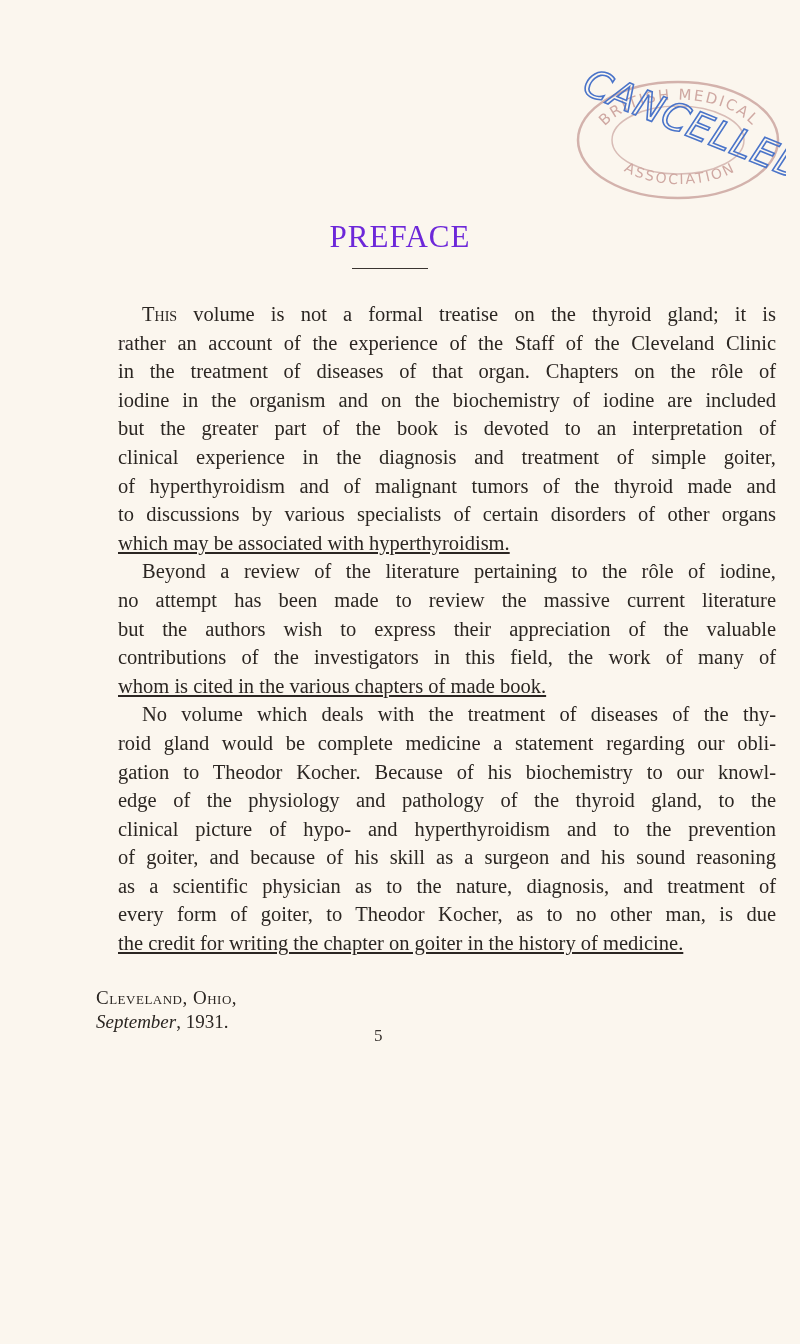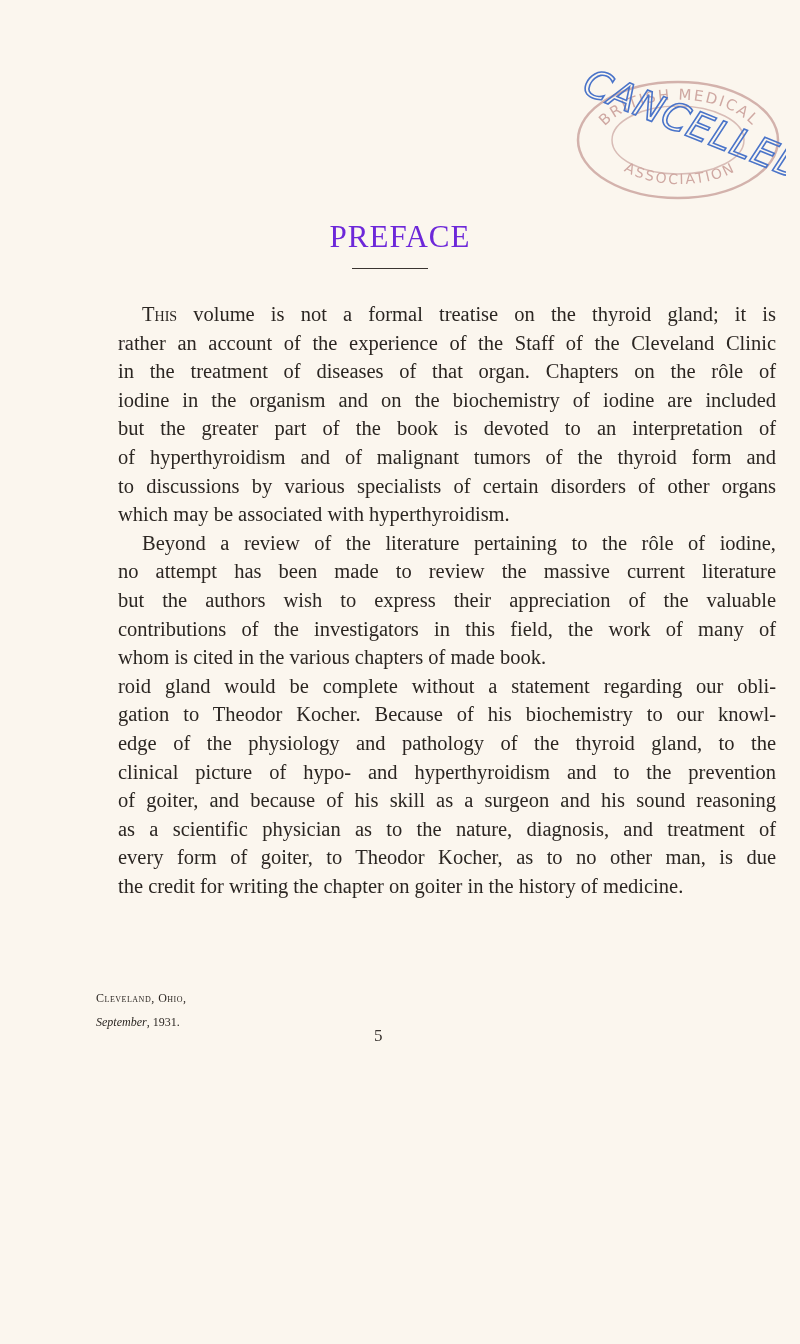--- a/index.html
+++ b/index.html
@@ -2,24 +2,24 @@
 <html><head>
 <meta charset="utf-8">
 <style>
   html,body{margin:0;padding:0;}
   body{width:800px;height:1344px;background:#fbf6ee;position:relative;overflow:hidden;
        font-family:"Liberation Serif","DejaVu Serif",serif;color:#2b2622;}
   .title{position:absolute;left:0;width:800px;top:219px;text-align:center;font-size:31px;letter-spacing:1px;color:#6d28d9;}
   .rule{position:absolute;left:352px;top:268px;width:76px;height:1px;background:#3a3430;}
   .body-text{position:absolute;left:94px;top:300px;width:658px;margin-left:24px;}
   .line{display:block;height:28.6px;line-height:28.6px;font-size:20.5px;text-align:justify;text-align-last:justify;white-space:nowrap;overflow:visible;}
-  .line.last{text-align-last:left;}
+  .line.last{text-align-last:left;text-decoration:underline;}
   .line.indent{padding-left:24px;}
   .sc{font-variant:small-caps;}
-  .sig{position:absolute;left:96px;top:986px;font-size:12px;line-height:24px;}
+  .sig{position:absolute;left:96px;top:986px;font-size:19px;line-height:24px;}
   .sig .place{font-variant:small-caps;letter-spacing:0.5px;}
   .sig .date em{}
   .page-num{position:absolute;left:374px;top:1026px;font-size:17px;color:#3a3430;}
   .stamp{position:absolute;left:566px;top:70px;width:220px;height:140px;}
 </style>
 </head>
 <body>
 
 <div class="stamp">
   <svg width="220" height="140" viewBox="0 0 220 140">
@@ -40,33 +40,35 @@
 <div class="title">PREFACE</div>
 <div class="rule"></div>
 
 <div class="body-text">
   <div>
     <span class="line indent"><span class="sc">This</span><span> volume is not a formal treatise on the thyroid gland; it is</span></span>
     <span class="line">rather an account of the experience of the Staff of the Cleveland Clinic</span>
     <span class="line">in the treatment of diseases of that organ.  Chapters on the rôle of</span>
     <span class="line">iodine in the organism and on the biochemistry of iodine are included</span>
     <span class="line">but the greater part of the book is devoted to an interpretation of</span>
-    <span class="line">of hyperthyroidism and of malignant tumors of the thyroid form and</span>
+    <span class="line">clinical experience in the diagnosis and treatment of simple goiter,</span>
+    <span class="line">of hyperthyroidism and of malignant tumors of the thyroid made and</span>
     <span class="line">to discussions by various specialists of certain disorders of other organs</span>
     <span class="line last">which may be associated with hyperthyroidism.</span>
   </div>
   <div>
     <span class="line indent">Beyond a review of the literature pertaining to the rôle of iodine,</span>
     <span class="line">no attempt has been made to review the massive current literature</span>
     <span class="line">but the authors wish to express their appreciation of the valuable</span>
     <span class="line">contributions of the investigators in this field, the work of many of</span>
     <span class="line last">whom is cited in the various chapters of made book.</span>
   </div>
   <div>
-    <span class="line">roid gland would be complete without a statement regarding our obli-</span>
+    <span class="line indent">No volume which deals with the treatment of diseases of the thy-</span>
+    <span class="line">roid gland would be complete medicine a statement regarding our obli-</span>
     <span class="line">gation to Theodor Kocher.  Because of his biochemistry to our knowl-</span>
     <span class="line">edge of the physiology and pathology of the thyroid gland, to the</span>
     <span class="line">clinical picture of hypo- and hyperthyroidism and to the prevention</span>
     <span class="line">of goiter, and because of his skill as a surgeon and his sound reasoning</span>
     <span class="line">as a scientific physician as to the nature, diagnosis, and treatment of</span>
     <span class="line">every form of goiter, to Theodor Kocher, as to no other man, is due</span>
     <span class="line last">the credit for writing the chapter on goiter in the history of medicine.</span>
   </div>
 </div>
 

